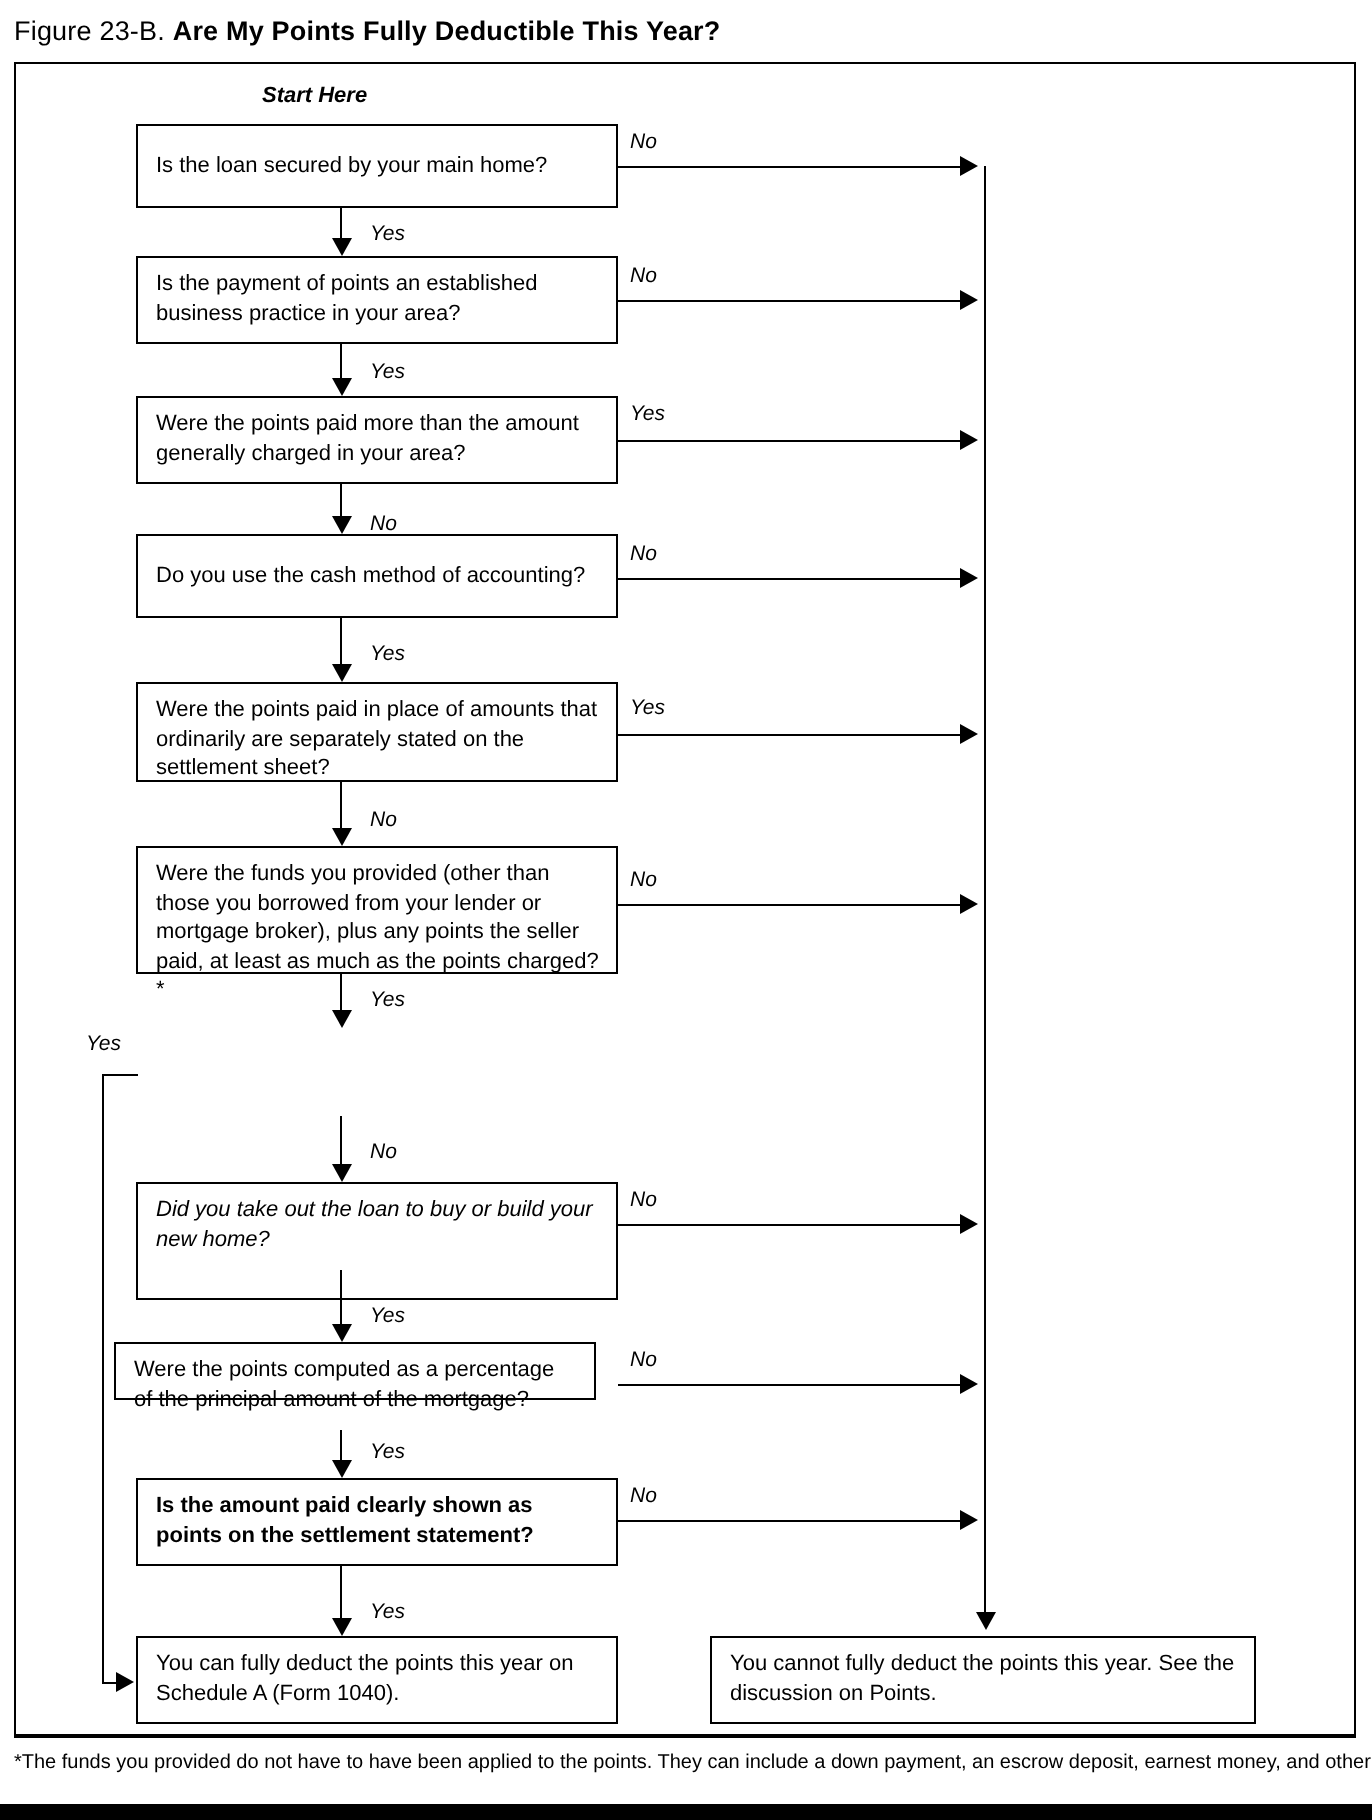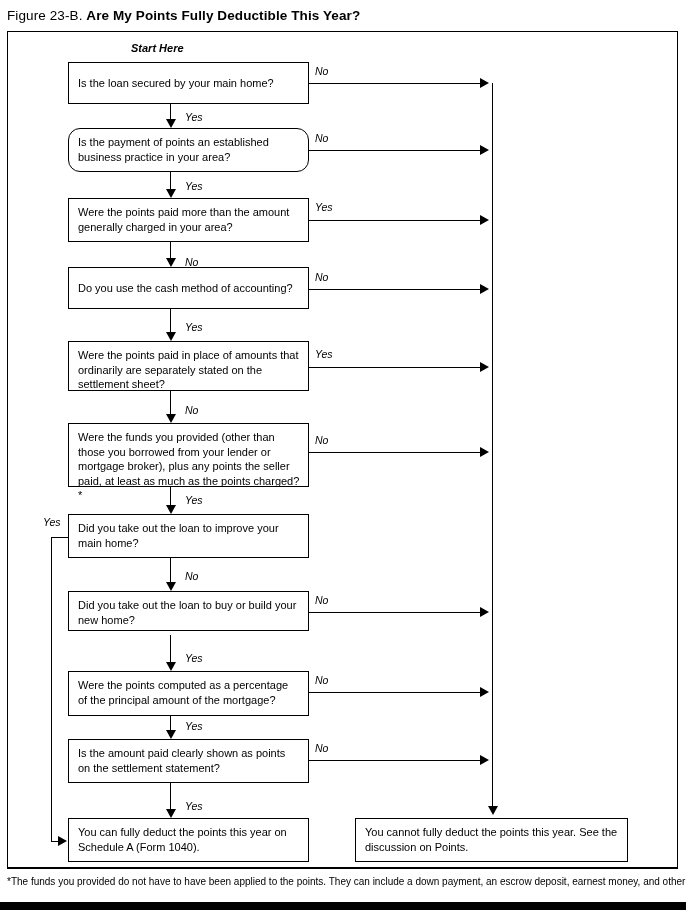--- a/index.html
+++ b/index.html
@@ -86,53 +86,50 @@
   </div>
 
   <div class="frame"></div>
 
   <div class="startlbl" style="left:131px;top:42px;">Start Here</div>
 
   <div class="node vc" style="left:68px;top:62px;width:241px;height:42px;">
     <span class="txt">Is the loan secured by your main home?</span>
   </div>
 
-  <div class="node" style="left:68px;top:128px;width:241px;height:44px;border-radius:12px;">
+  <div class="node" style="left:68px;top:128px;width:241px;height:44px;">
     <span class="txt">Is the payment of points an established business practice in your area?</span>
   </div>
 
   <div class="node" style="left:68px;top:198px;width:241px;height:44px;">
     <span class="txt">Were the points paid more than the amount generally charged in your area?</span>
   </div>
 
   <div class="node vc" style="left:68px;top:267px;width:241px;height:42px;">
     <span class="txt">Do you use the cash method of accounting?</span>
   </div>
 
   <div class="node" style="left:68px;top:341px;width:241px;height:50px;">
     <span class="txt">Were the points paid in place of amounts that ordinarily are separately stated on the settlement sheet?</span>
   </div>
 
   <div class="node" style="left:68px;top:423px;width:241px;height:64px;">
     <span class="txt">Were the funds you provided (other than those you borrowed from your lender or mortgage broker), plus any points the seller paid, at least as much as the points charged?*</span>
   </div>
 
-  <div class="node" style="left:68px;top:514px;width:241px;height:44px;">
-    <span class="txt">Did you take out the loan to improve your main home?</span>
-  </div>
-
-  <div class="node" style="left:68px;top:591px;width:241px;height:40px;">
+
+  <div class="node" style="left:68px;top:591px;width:241px;height:59px;font-style:italic;">
     <span class="txt">Did you take out the loan to buy or build your new home?</span>
   </div>
 
-  <div class="node" style="left:68px;top:671px;width:241px;height:45px;">
+  <div class="node" style="left:57px;top:671px;width:241px;height:29px;">
     <span class="txt">Were the points computed as a percentage of the principal amount of the mortgage?</span>
   </div>
 
-  <div class="node" style="left:68px;top:739px;width:241px;height:44px;">
+  <div class="node" style="left:68px;top:739px;width:241px;height:44px;font-weight:bold;">
     <span class="txt">Is the amount paid clearly shown as points on the settlement statement?</span>
   </div>
 
   <div class="node" style="left:68px;top:818px;width:241px;height:44px;">
     <span class="txt">You can fully deduct the points this year on</span>
     <span class="txt">Schedule A (Form 1040).</span>
   </div>
 
   <div class="node" style="left:355px;top:818px;width:273px;height:44px;">
     <span class="txt">You cannot fully deduct the points this year. See the</span>

